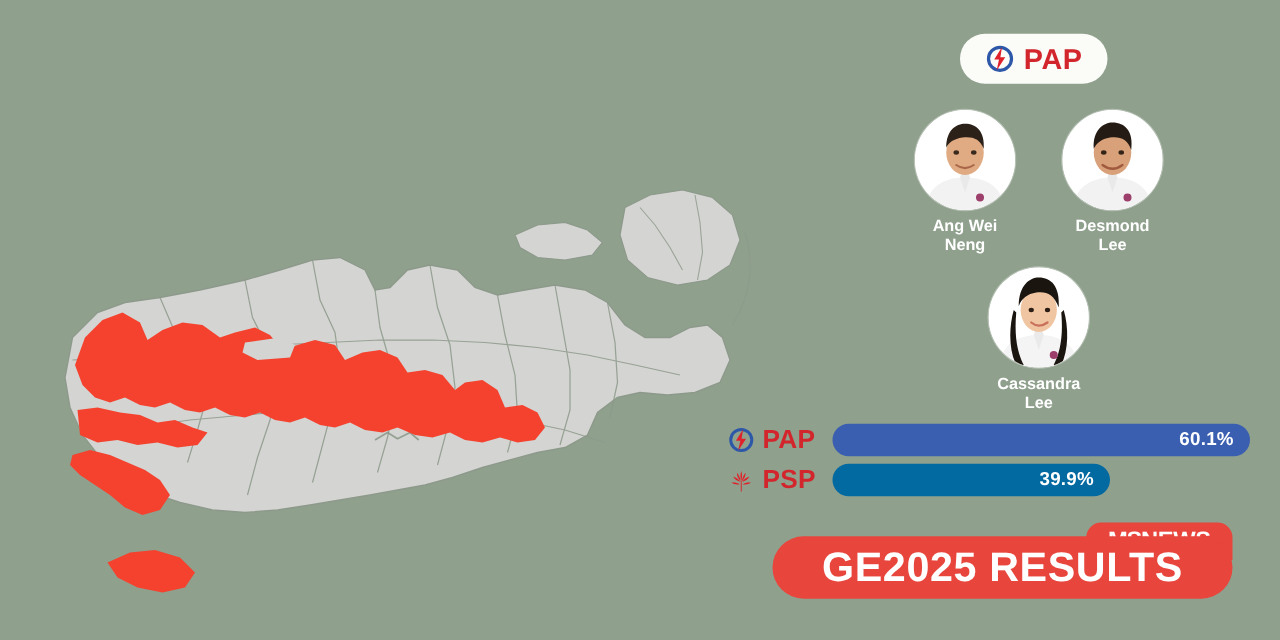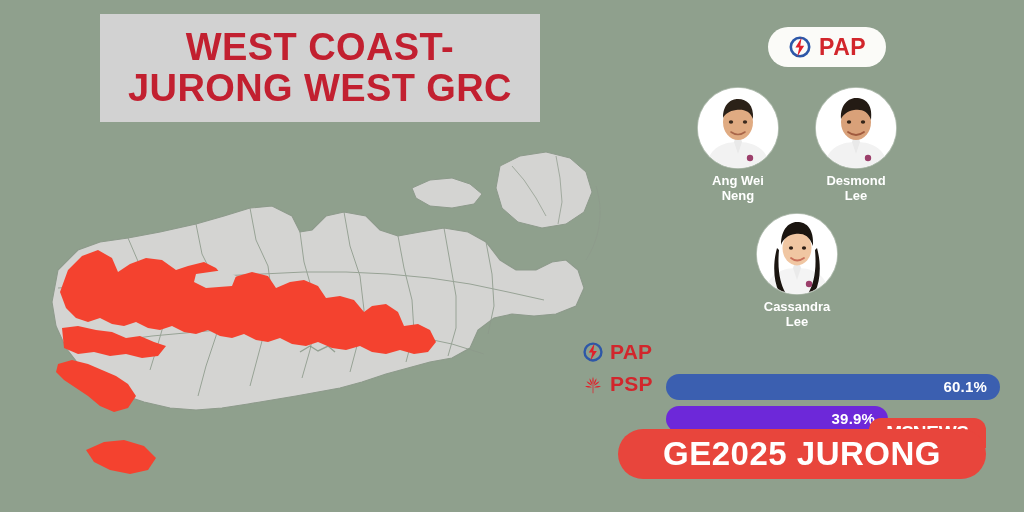--- a/index.html
+++ b/index.html
@@ -75,21 +75,21 @@
     letter-spacing: 0.4px;
   }
 
   
   .pap-logo { position: relative; display: inline-block; }
   .pap-logo svg { display: block; }
 
   
   .cand-grid {
     position: absolute;
-    left: 614px;
+    left: 648px;
     top: 88px;
     width: 366px;
   }
   .cand-row {
     display: flex;
     justify-content: center;
     gap: 22px;
   }
   .cand-row.row2 { margin-top: 10px; padding-left: 0px; }
   .cand {
@@ -156,24 +156,23 @@
   }
   .res-bar {
     position: absolute;
     left: 0;
     top: 0;
     height: 26px;
     border-radius: 13px;
     display: flex;
     align-items: center;
     justify-content: flex-end;
-    margin-top: 35px;
   }
   .res-bar.pap { background: #3b5fb0; }
-  .res-bar.psp { background: #6d28d9; }
+  .res-bar.psp { background: #0369a1; }
   .res-pct {
     color: #ffffff;
     font-size: 15px;
     font-weight: 600;
     padding-right: 13px;
     letter-spacing: 0.2px;
   }
 
   
   .banner {
@@ -215,24 +214,20 @@
     display: flex;
     align-items: center;
   }
   .news-tab .ms { letter-spacing: -1px; }
 </style>
 </head>
 <body>
 
 <div id="root">
 
-  <div class="title-box">
-    <div class="title-text">WEST COAST-
-JURONG WEST GRC</div>
-  </div>
 
   <div class="map-wrap">
     <svg viewBox="0 0 620 392" xmlns="http://www.w3.org/2000/svg" aria-hidden="true">
       <g>
 
         <path fill="#d4d4d2" stroke="#8d9a8b" stroke-width="1.1" d="M58,150 L78,130 L100,122 L128,118 L160,112 L196,104 L224,96 L250,88 L272,86
              L292,96 L300,112 L312,110 L326,96 L344,92 L366,96 L380,110 L398,116 L420,112
              L444,108 L468,112 L486,122 L500,140 L516,150 L536,150 L552,142 L566,140
              L578,150 L584,168 L576,186 L556,194 L534,196 L512,194 L494,198 L478,210
              L470,228 L452,238 L430,242 L408,248 L386,254 L362,262 L340,268 L318,272
@@ -418,16 +413,16 @@
 
   </div>
 
   <div class="news-tab">
     <span class="news-logo">
       <span class="ms">MS</span>
         <span>NEWS</span>
     </span>
   </div>
   <div class="banner">
-    <span class="banner-text">GE2025 JURONG</span>
+    <span class="banner-text">GE2025 RESULTS</span>
   </div>
 
 </div>
 
 </body></html>

